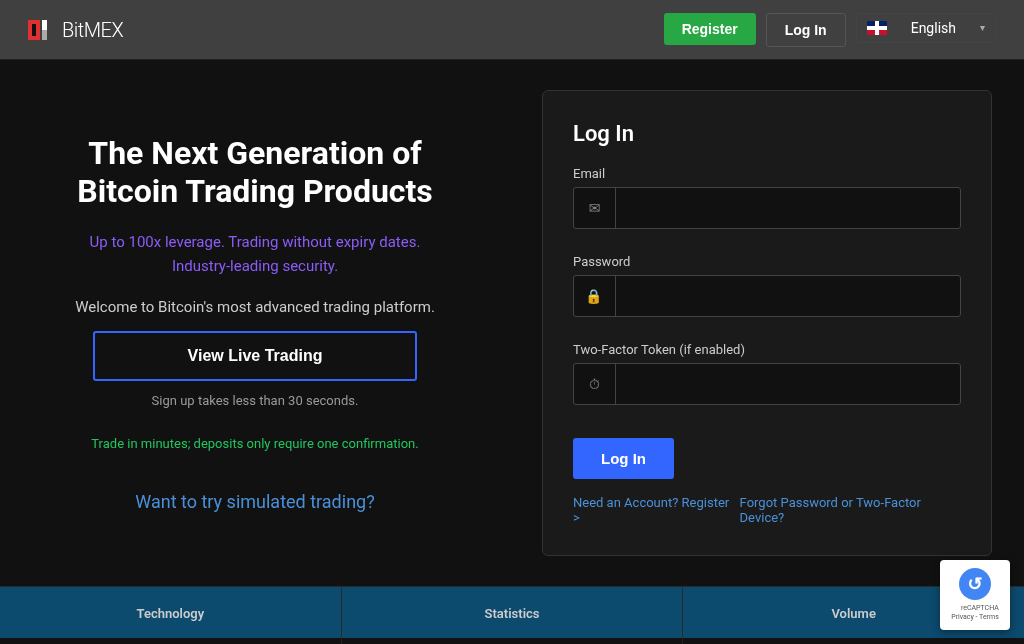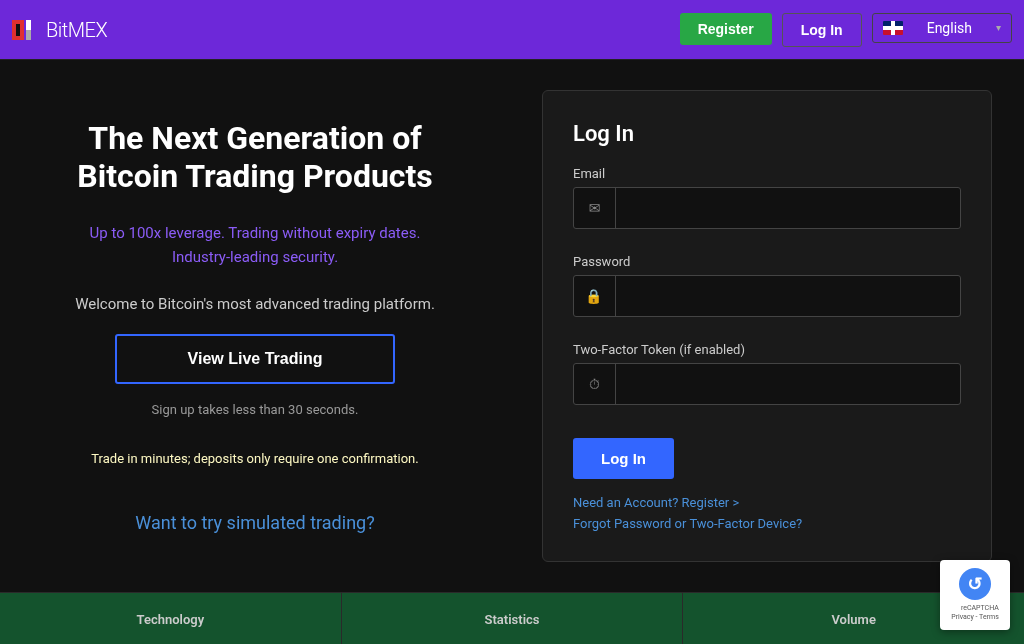--- a/index.html
+++ b/index.html
@@ -1,24 +1,24 @@
 <!DOCTYPE html>
 <html><head>
   <meta charset="utf-8">
   <style>
     * { box-sizing: border-box; margin: 0; padding: 0; }
     body { font-family: -apple-system, BlinkMacSystemFont, 'Segoe UI', Roboto, sans-serif; background: #111; color: #fff; min-height: 644px; width: 1024px; overflow-x: hidden; }
 
     
     .navbar {
-      background: #6d28d9;
+      background: #404040;
       border-bottom: 1px solid #222;
       display: flex;
       align-items: center;
-      padding: 0 12px;
+      padding: 0 28px;
       height: 60px;
     }
     .logo {
       display: flex;
       align-items: center;
       gap: 6px;
       flex: 1;
     }
     .logo-icon {
       width: 28px;
@@ -103,21 +103,20 @@
 
     
     .left-panel {
       flex: 0 0 510px;
       display: flex;
       flex-direction: column;
       justify-content: center;
       align-items: center;
       padding: 40px 66px;
       text-align: center;
-      gap: 6px;
     }
     .headline {
       font-size: 32px;
       font-weight: 700;
       line-height: 1.2;
       margin-bottom: 20px;
       color: #fff;
     }
     .subheadline {
       font-size: 15px;
@@ -125,39 +124,39 @@
       margin-bottom: 20px;
       line-height: 1.6;
       max-width: 380px;
     }
     .welcome-text {
       font-size: 15px;
       color: #ccc;
       margin-bottom: 15px;
     }
     .btn-live-trading {
-      width: 280px;
+      width: 324px;
       padding: 14px;
       background: transparent;
       border: 2px solid #3366ff;
       color: #fff;
       font-size: 16px;
       font-weight: 600;
       cursor: pointer;
       border-radius: 3px;
       margin-bottom: 12px;
     }
     .signup-note {
       font-size: 13px;
       color: #999;
       margin-bottom: 28px;
     }
     .trade-note {
       font-size: 13px;
-      color: #fef9c3;
+      color: #22c55e;
       margin-bottom: 8px;
     }
     .simulated-link {
       font-size: 18px;
       color: #4a90d9;
       cursor: pointer;
       text-decoration: none;
       margin-top: 32px;
     }
 
@@ -227,34 +226,34 @@
       padding: 12px 28px;
       font-size: 15px;
       font-weight: 600;
       cursor: pointer;
       border-radius: 3px;
       margin-top: 8px;
     }
     .login-links {
       margin-top: 16px;
       display: flex;
-      flex-direction: column;
+      flex-direction: row;
       gap: 6px;
     }
     .login-link {
       font-size: 13px;
       color: #4a90d9;
       cursor: pointer;
       text-decoration: none;
     }
 
     
     .stats-bar {
       display: flex;
-      background: #14532d;
+      background: #0c4a6e;
       border-top: 1px solid #2a2a2a;
     }
     .stats-col {
       flex: 1;
       padding: 16px 20px;
       text-align: center;
       border-right: 1px solid #2a2a2a;
     }
     .stats-col:last-child { border-right: none; }
     .stats-header {

